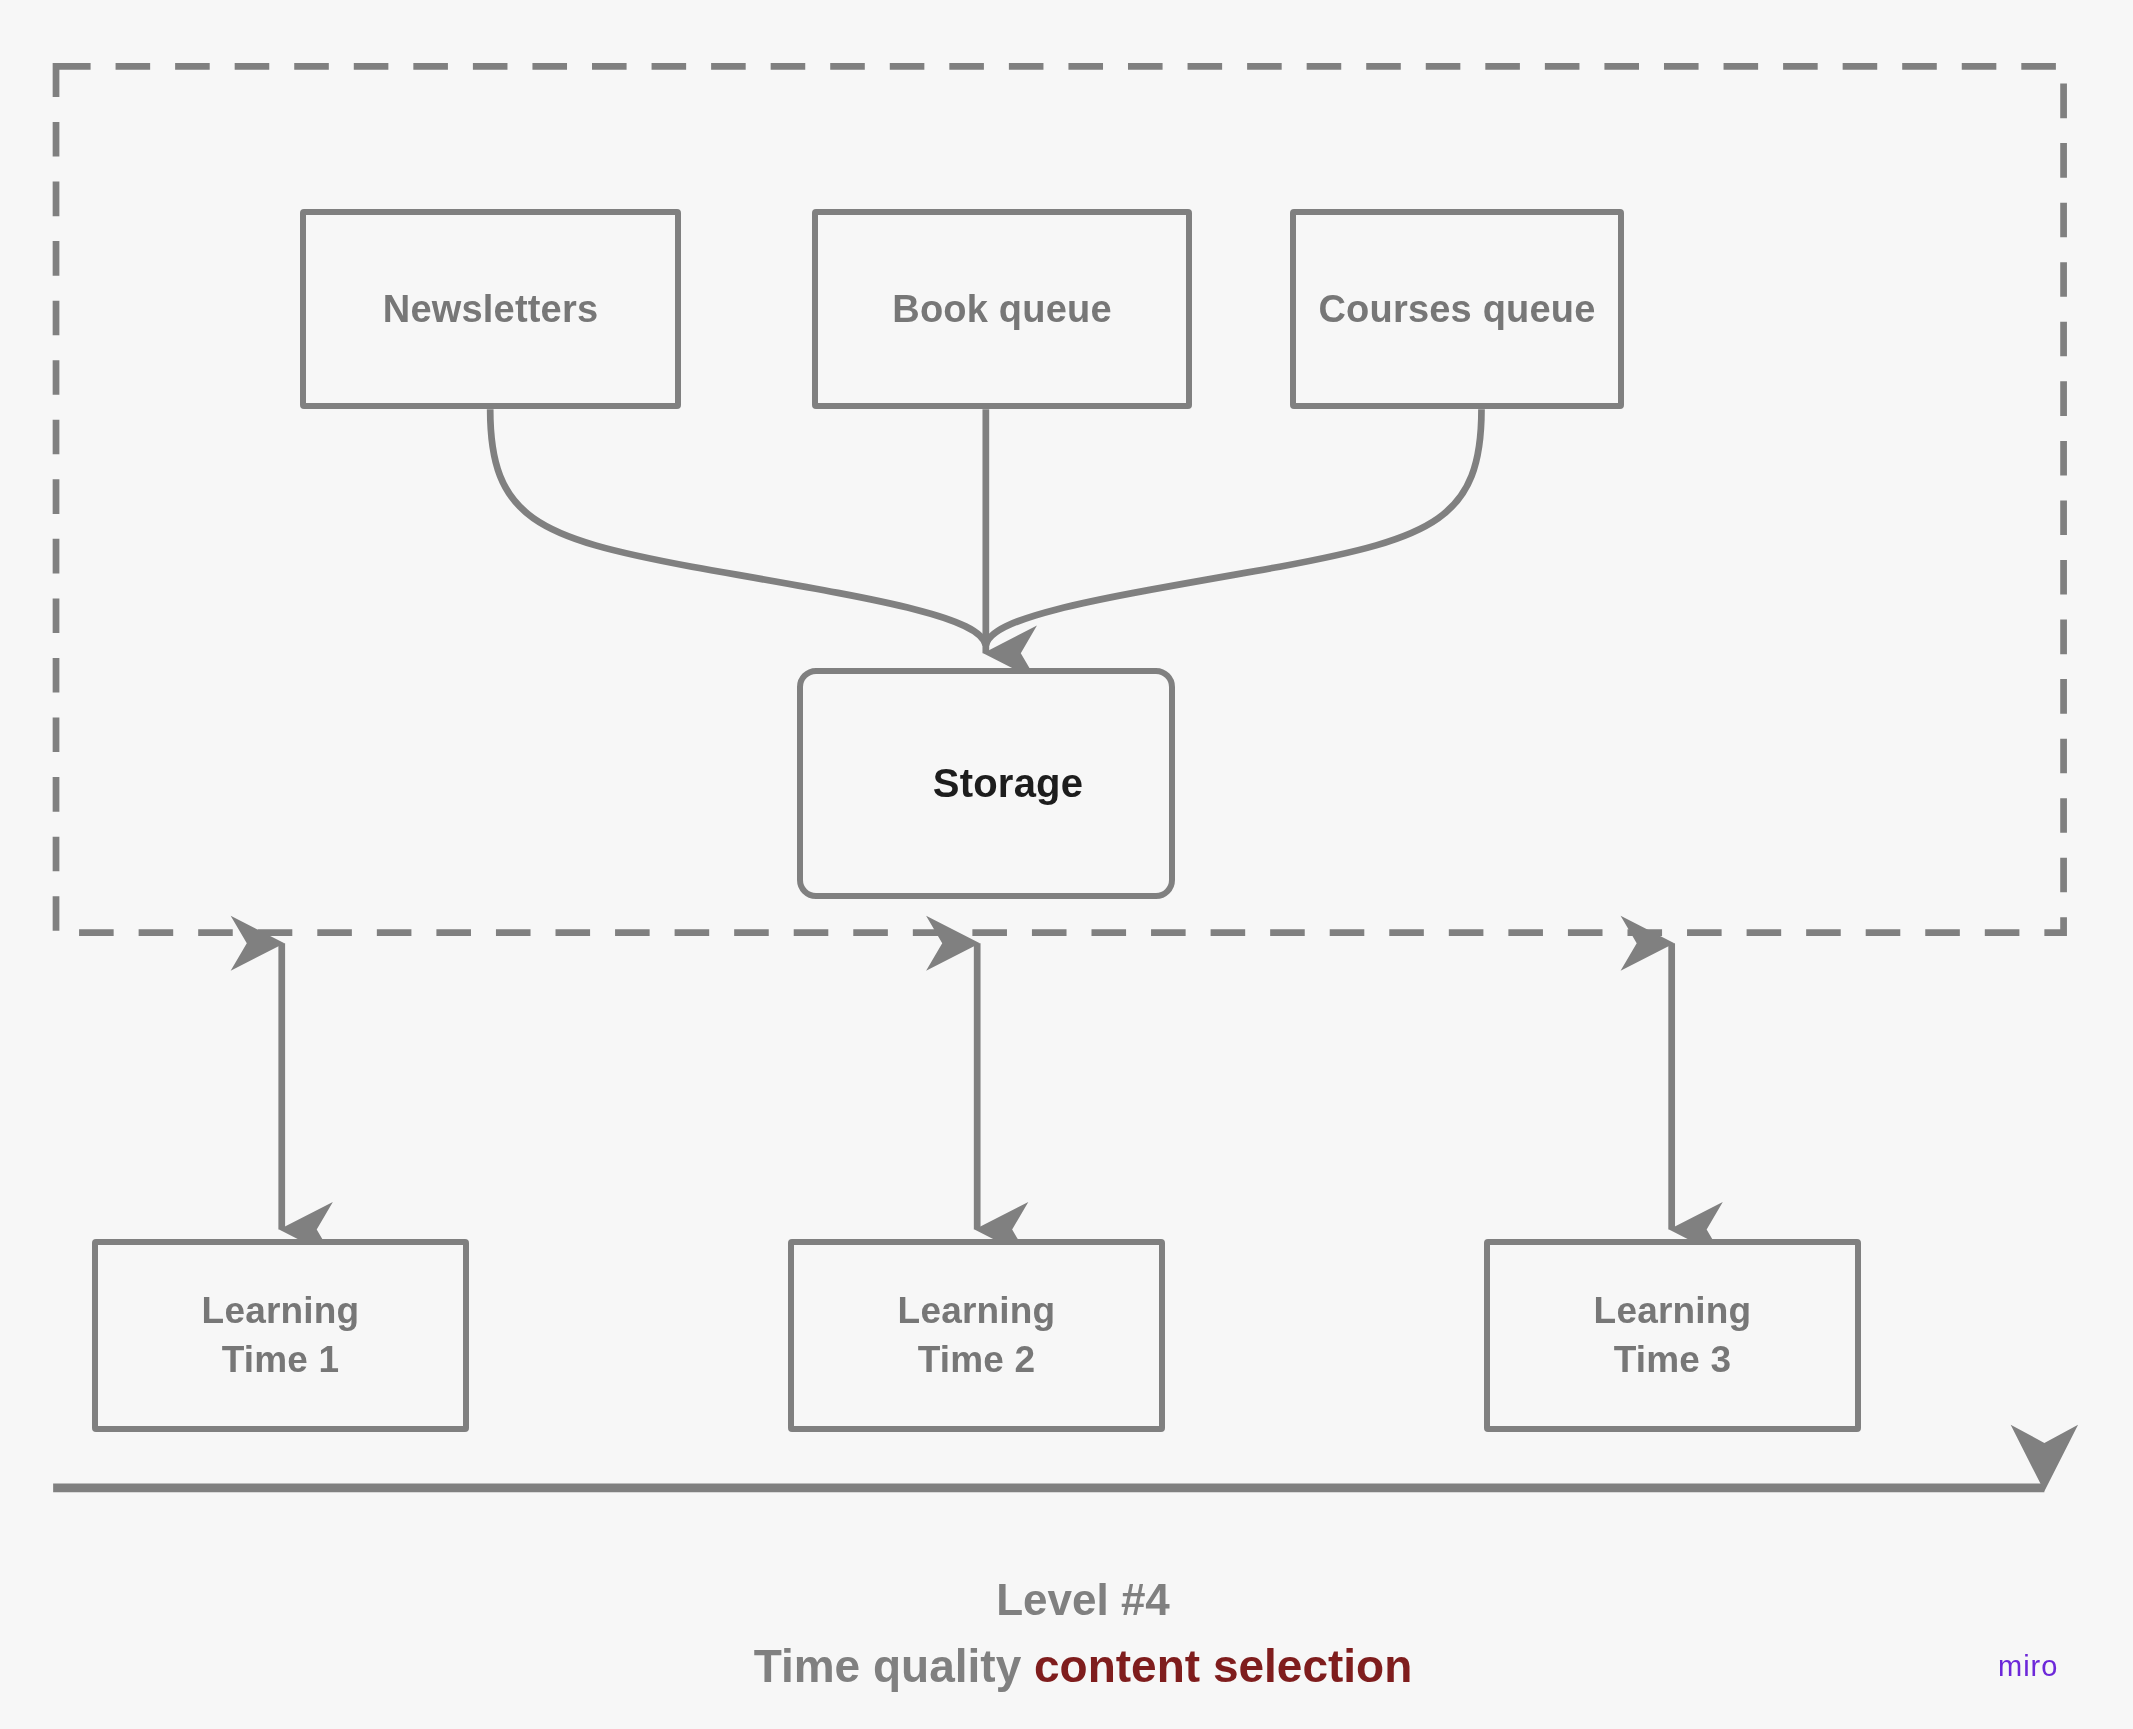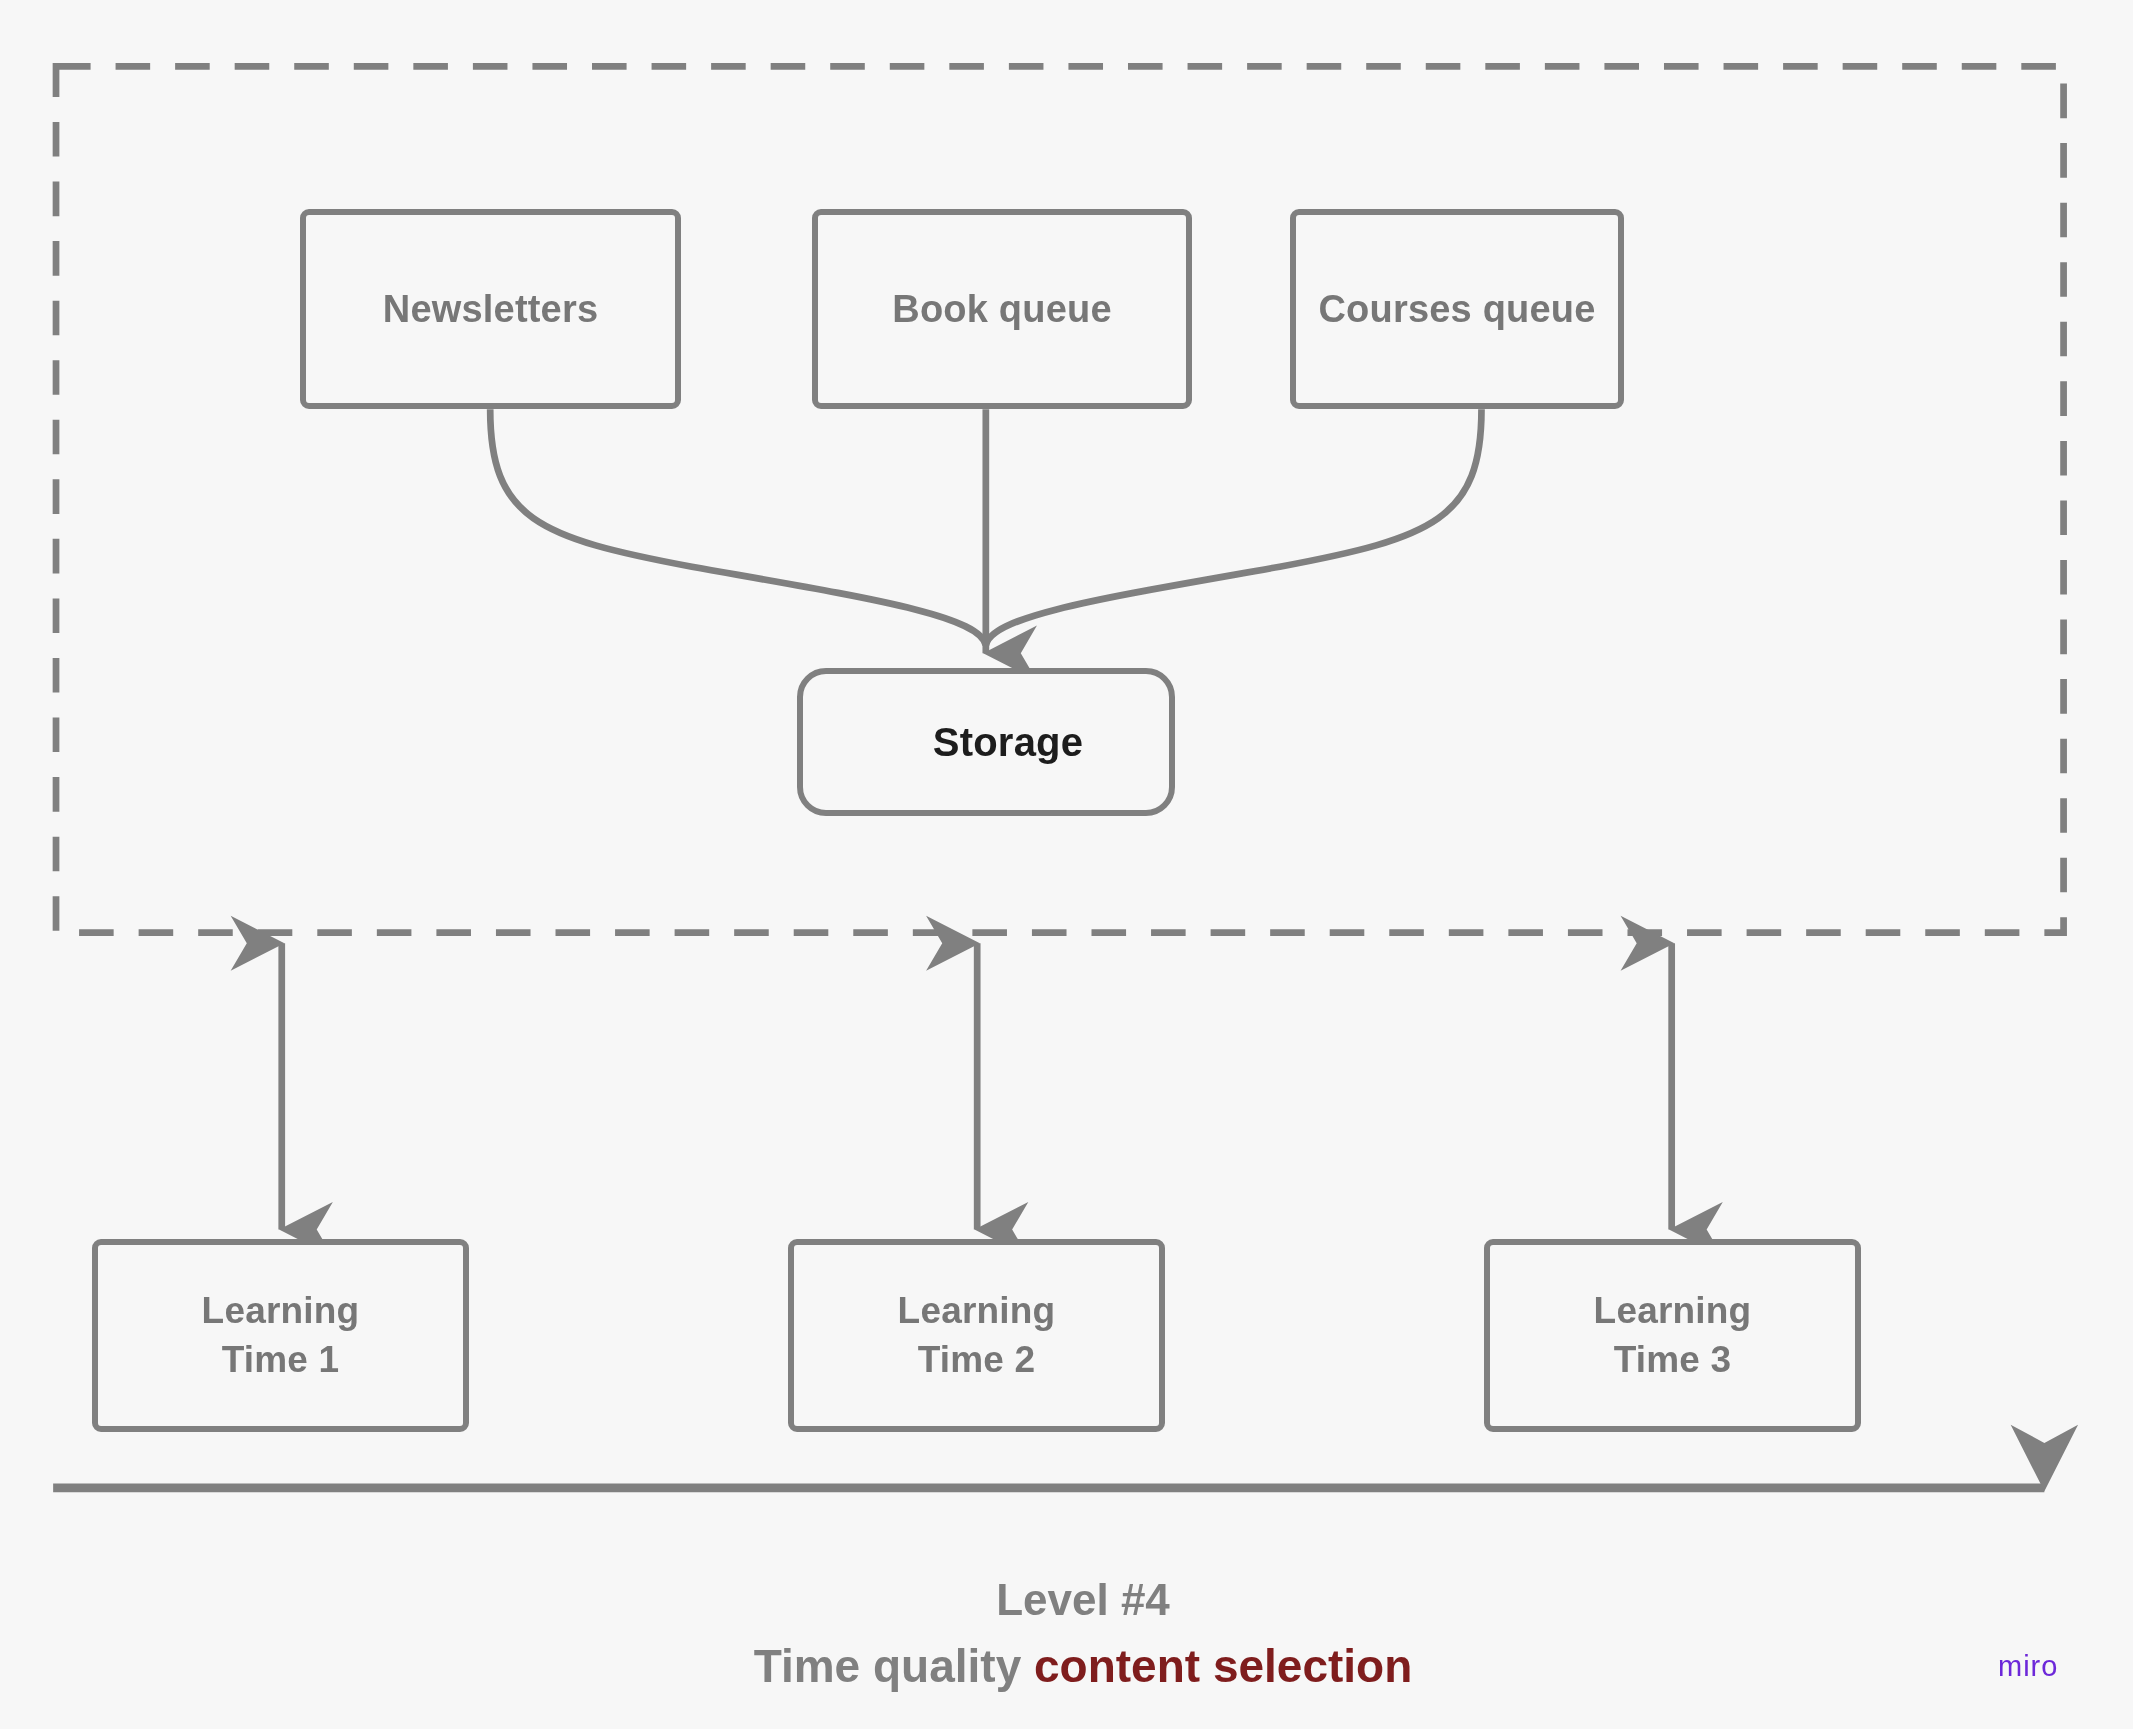--- a/index.html
+++ b/index.html
@@ -19,42 +19,42 @@
     position: absolute;
     left: 0; top: 0;
     width: 2134px;
     height: 1729px;
     pointer-events: none;
   }
   .node {
     position: absolute;
     box-sizing: border-box;
     border: 6.7px solid #808080;
-    border-radius: 9px;
+    border-radius: 4px;
     background: #f7f7f7;
     display: flex;
     align-items: center;
     justify-content: center;
     text-align: center;
     line-height: 1.32;
   }
   .node-label {
     font-weight: bold;
     font-size: 38px;
     color: #777777;
     letter-spacing: 0.2px;
     white-space: pre-line;
   }
   .node.emphasis .node-label {
     color: #1d1d1d;
   }
   #node-newsletters { left: 300px;  top: 209px; width: 381px; height: 200px; }
   #node-booklists   { left: 812px;  top: 209px; width: 380px; height: 200px; }
   #node-coursesqueue{ left: 1290px; top: 209px; width: 334px; height: 200px; }
-  #node-storage     { left: 797px;  top: 668px; width: 378px; height: 148px; border-radius: 29px; padding-left: 44px; }
+  #node-storage     { left: 797px;  top: 668px; width: 378px; height: 231px; border-radius: 19px; padding-left: 44px; }
   #node-lt1         { left: 92px;   top: 1239px; width: 377px; height: 193px; }
   #node-lt2         { left: 788px;  top: 1239px; width: 377px; height: 193px; }
   #node-lt3         { left: 1484px; top: 1239px; width: 377px; height: 193px; }
 
   #node-storage .node-label { font-size: 40px; }
   #node-lt1 .node-label,
   #node-lt2 .node-label,
   #node-lt3 .node-label { font-size: 37px; }
 
   #pipeline-caption {

